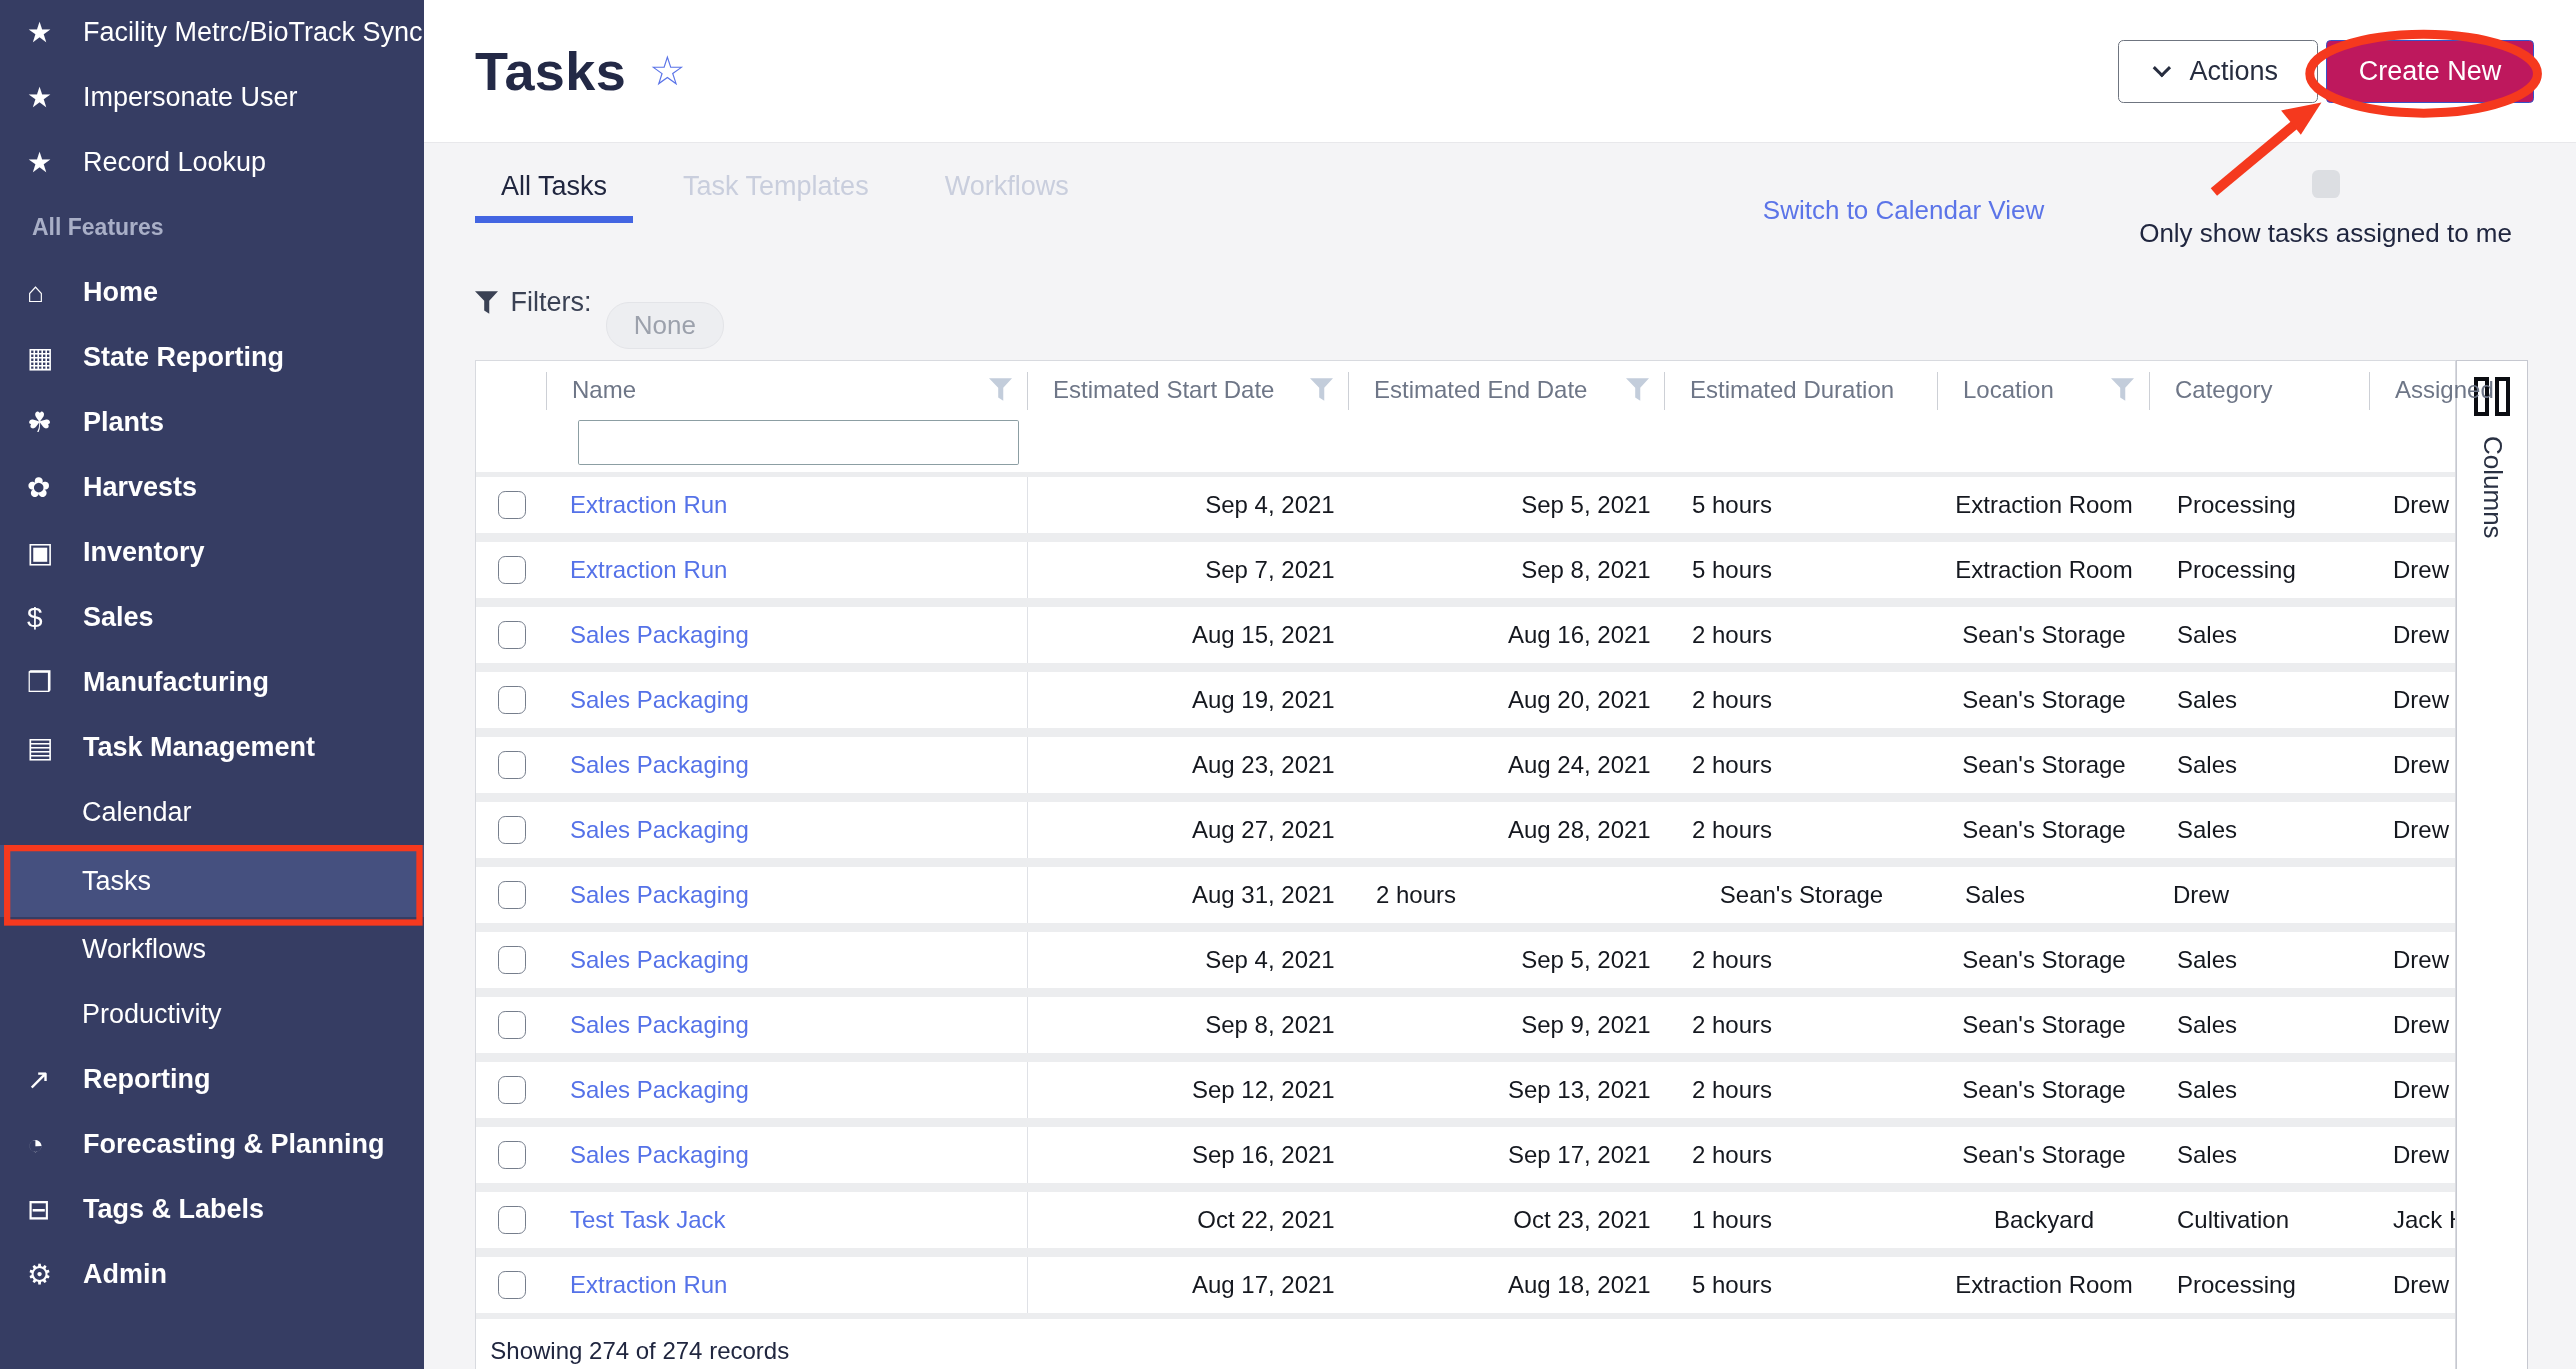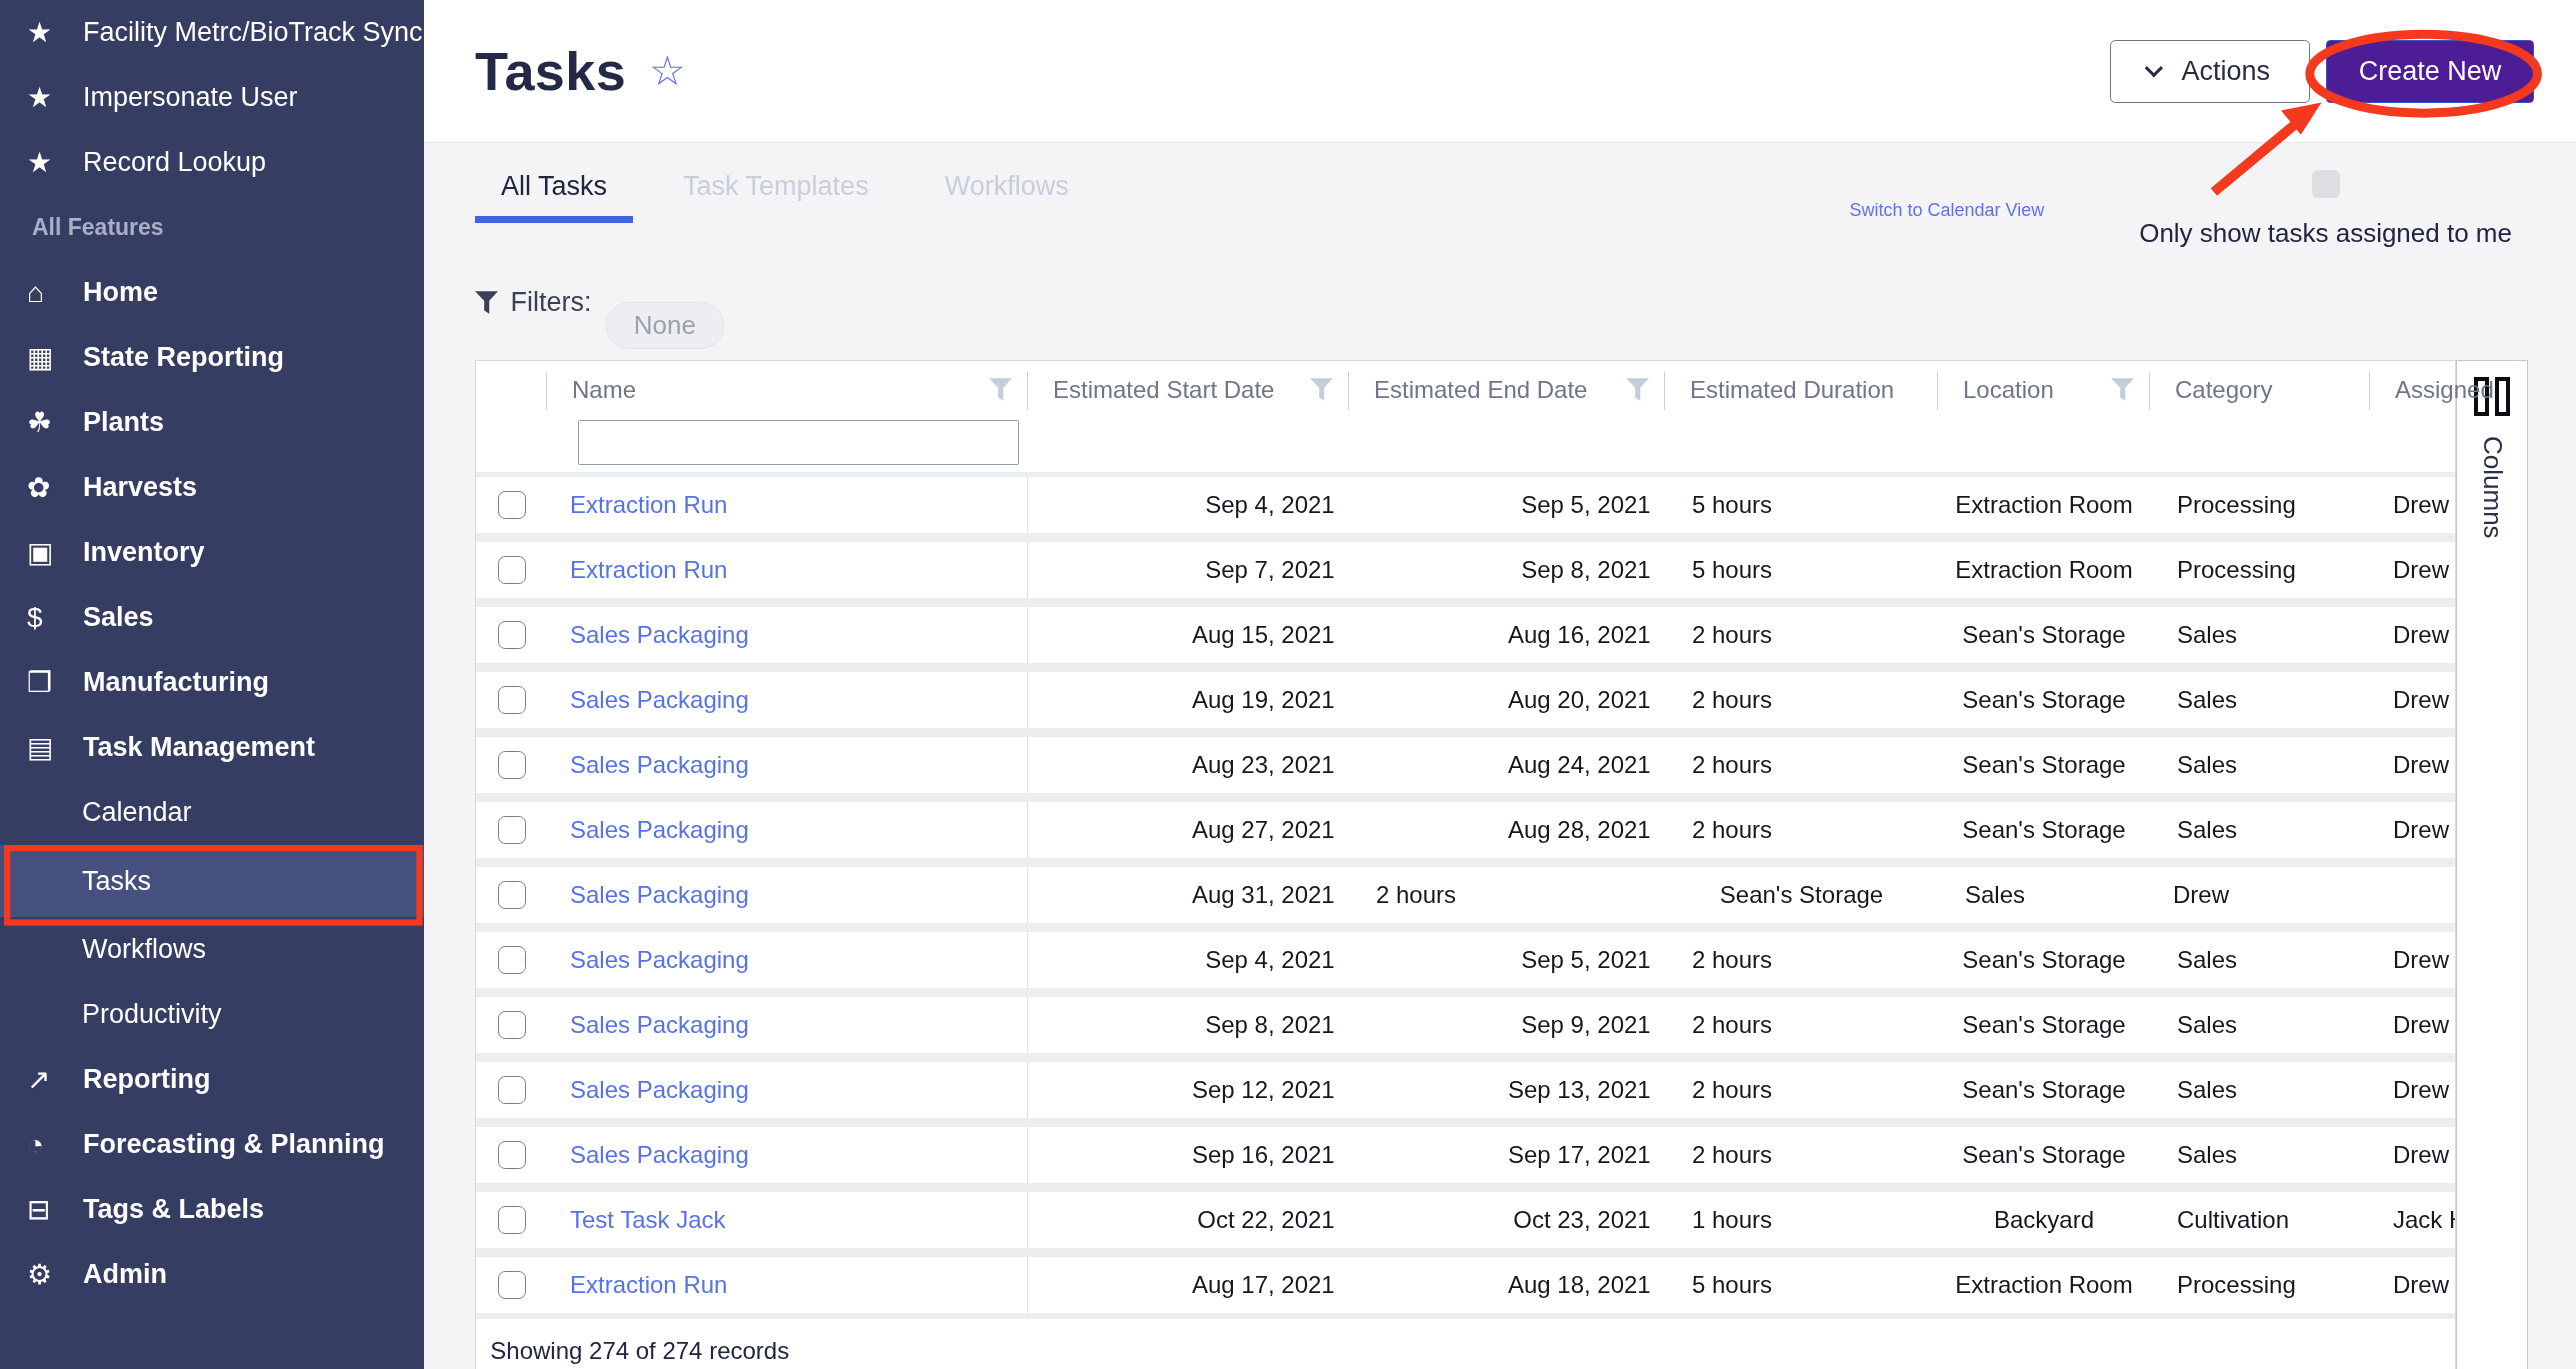--- a/index.html
+++ b/index.html
@@ -23,33 +23,33 @@
   .topbar { height:143px; background:#fff; border-bottom:0.9px solid #E8E8EB;
             display:flex; align-items:center; padding:0 42px 0 51px; }
   .page-title { font-size:54px; font-weight:bold; color:#232946; letter-spacing:0.4px; }
   .fav-star { font-size:41px; color:#5B74E8; margin-left:23px; cursor:pointer; }
   .topbar-spacer { flex:1; }
   .btn { height:63px; display:flex; align-items:center; justify-content:center;
          font-size:27px; border-radius:5.4px; cursor:pointer; }
   .btn-actions { width:200px; background:#fff; border:1.8px solid #6F7580; color:#272D3F; gap:18px; }
   .chev { width:13.4px; height:13.4px; border-left:3.6px solid #272D3F; border-bottom:3.6px solid #272D3F;
           transform:rotate(-45deg) translateY(-3.6px); display:inline-block; }
-  .btn-create { width:208px; background:#4c1d95; border:1.8px solid #3552C9; color:#fff;
-                margin-left:16px; border-radius:4.5px; }
+  .btn-create { width:208px; background:#be185d; border:1.8px solid #3552C9; color:#fff;
+                margin-left:8px; border-radius:4.5px; }
 
   .content { height:1226px; background:#F4F4F6; padding:0 48px 0 51px; }
 
   
   .viewbar { margin-top:27px; display:flex; align-items:flex-start; }
   .tabs { display:flex; gap:24px; }
   .tab { font-size:27px; padding:0 26px 14.3px 26px; color:#C9CEDD; cursor:pointer;
          border-bottom:7.2px solid transparent; line-height:32px; }
   .tab.active { color:#20263F; border-bottom-color:#4365E2; }
   .view-right { margin-left:auto; display:flex; align-items:center; gap:95px; padding-right:16px; }
-  .cal-link { color:#5B74E8; font-size:18px; cursor:pointer; line-height:32px; }
+  .cal-link { color:#5B74E8; font-size:26px; cursor:pointer; line-height:32px; }
   .assign-check { display:flex; align-items:center; gap:20px;flex-direction:column; }
   .gray-checkbox { width:28px; height:28px; background:#DCDEE2; border-radius:6.3px; cursor:pointer; }
   .assign-label { font-size:26px; color:#20263F; }
 
   
   .filtersbar { margin-top:32px; display:flex; align-items:center; height:43px; }
   .funnel { display:inline-block; width:23px; height:22.4px;
             clip-path:polygon(0 0,100% 0,62% 42%,62% 100%,40% 86%,40% 42%); }
   .funnel.dark { background:#3A4154; margin-right:12.5px; }
   .funnel.light { background:#C3CDDB; }

